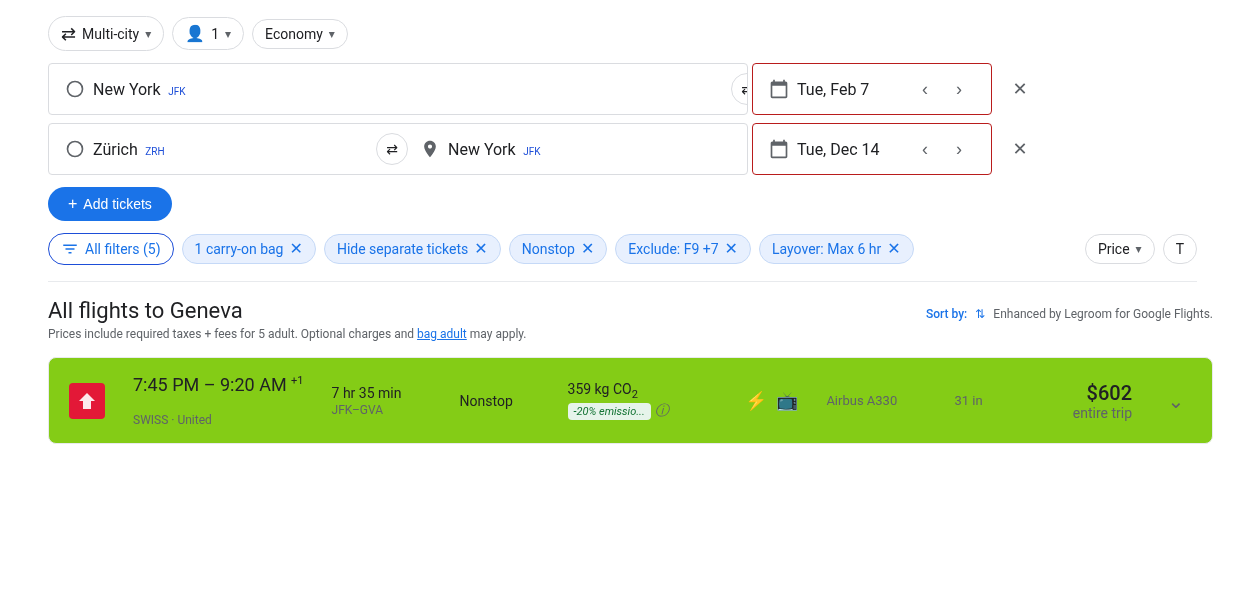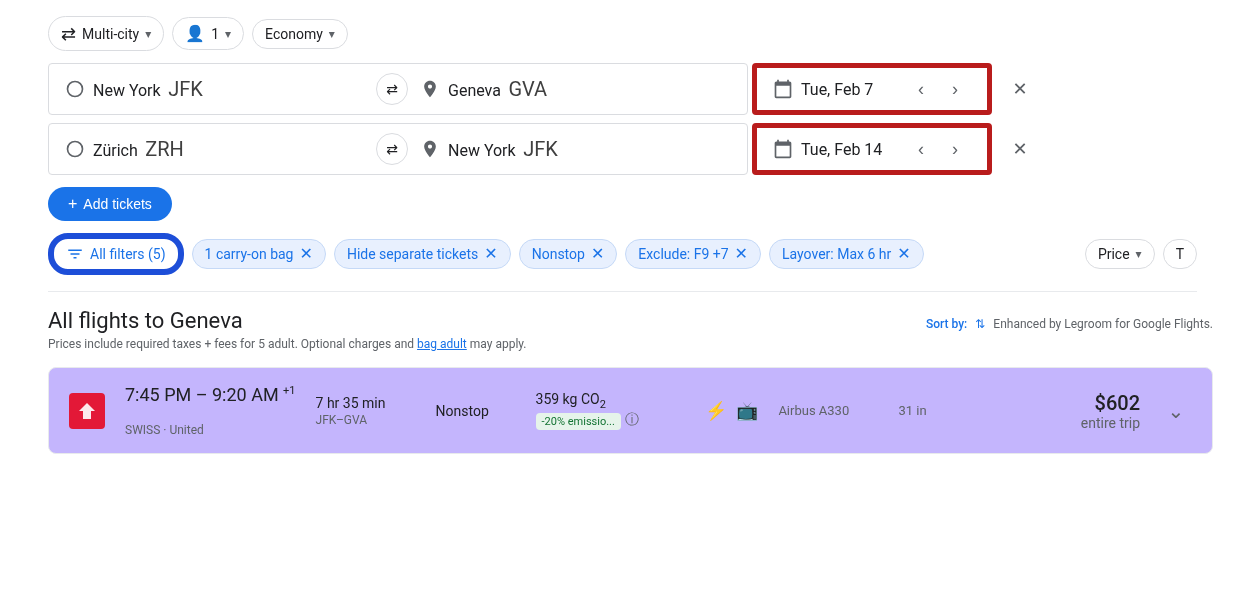--- a/index.html
+++ b/index.html
@@ -78,22 +78,22 @@
       color: #5f6368;
       flex-shrink: 0;
     }
 
     .city-name {
       font-size: 16px;
       color: #202124;
       font-weight: 400;
     }
     .city-code {
-      font-size: 20px;
-      color: #404040;
+      font-size: 10px;
+      color: #1d4ed8;
       margin-left: 4px;
       text-align: center;
     }
 
     .swap-btn {
       width: 32px;
       height: 32px;
       border-radius: 50%;
       border: 1px solid #dadce0;
       background: #fff;
@@ -103,21 +103,21 @@
       cursor: pointer;
       flex-shrink: 0;
       z-index: 1;
       margin: 0 -16px;
     }
 
     .date-input {
       display: flex;
       align-items: center;
       gap: 8px;
-      border: 5px solid #b91c1c;
+      border: 1px solid #b91c1c;
       border-radius: 4px;
       padding: 0 16px;
       height: 52px;
       min-width: 240px;
       cursor: pointer;
     }
 
     .date-nav {
       display: flex;
       align-items: center;
@@ -174,21 +174,21 @@
       gap: 8px;
       padding: 12px 48px 0 48px;
       flex-wrap: nowrap;
       overflow: hidden;
     }
 
     .filter-all-btn {
       display: flex;
       align-items: center;
       gap: 6px;
-      border: 6px solid #1d4ed8;
+      border: 1px solid #1d4ed8;
       border-radius: 20px;
       padding: 6px 12px;
       cursor: pointer;
       font-size: 14px;
       color: #1a73e8;
       background: #fff;
       white-space: nowrap;
     }
 
     .filter-chip {
@@ -286,23 +286,23 @@
     .sort-arrows {
       color: #1a73e8;
     }
 
     .flight-card {
       border: 1px solid #e8eaed;
       border-radius: 8px;
       display: flex;
       align-items: center;
       padding: 16px 20px;
-      gap: 20px;
-      cursor: pointer;
-      background: #c4b5fd;
+      gap: 28px;
+      cursor: pointer;
+      background: #84cc16;
     }
 
     .airline-logo {
       width: 36px;
       height: 36px;
       flex-shrink: 0;
       display: flex;
       align-items: center;
       justify-content: center;
     }
@@ -486,29 +486,20 @@
         <span>
           <span class="city-name">New York</span>
           <span class="city-code">JFK</span>
         </span>
       </div>
 
       <div class="swap-btn">
         <span style="font-size:14px;">⇄</span>
       </div>
 
-      <div class="city-input" style="padding-left:28px;">
-        <svg class="city-icon" viewBox="0 0 24 24" fill="#5f6368">
-          <path d="M12 2C8.13 2 5 5.13 5 9c0 5.25 7 13 7 13s7-7.75 7-13c0-3.87-3.13-7-7-7zm0 9.5c-1.38 0-2.5-1.12-2.5-2.5s1.12-2.5 2.5-2.5 2.5 1.12 2.5 2.5-1.12 2.5-2.5 2.5z"></path>
-        </svg>
-        <span>
-          <span class="city-name">Geneva</span>
-          <span class="city-code">GVA</span>
-        </span>
-      </div>
     </div>
 
     <div class="date-input">
       <svg width="20" height="20" viewBox="0 0 24 24" fill="#5f6368">
         <path d="M20 3h-1V1h-2v2H7V1H5v2H4c-1.1 0-2 .9-2 2v16c0 1.1.9 2 2 2h16c1.1 0 2-.9 2-2V5c0-1.1-.9-2-2-2zm0 18H4V8h16v13z"></path>
       </svg>
       <span style="font-size:16px; color:#202124; flex:1;">Tue, Feb 7</span>
       <div class="date-nav">
         <button class="nav-btn">‹</button>
         <button class="nav-btn">›</button>
@@ -543,21 +534,21 @@
           <span class="city-name">New York</span>
           <span class="city-code">JFK</span>
         </span>
       </div>
     </div>
 
     <div class="date-input">
       <svg width="20" height="20" viewBox="0 0 24 24" fill="#5f6368">
         <path d="M20 3h-1V1h-2v2H7V1H5v2H4c-1.1 0-2 .9-2 2v16c0 1.1.9 2 2 2h16c1.1 0 2-.9 2-2V5c0-1.1-.9-2-2-2zm0 18H4V8h16v13z"></path>
       </svg>
-      <span style="font-size:16px; color:#202124; flex:1;">Tue, Feb 14</span>
+      <span style="font-size:16px; color:#202124; flex:1;">Tue, Dec 14</span>
       <div class="date-nav">
         <button class="nav-btn">‹</button>
         <button class="nav-btn">›</button>
       </div>
     </div>
 
     <button class="remove-btn">✕</button>
   </div>
 </div>
 
@@ -666,21 +657,21 @@
     </div>
 
     <div class="flight-stops">
       <div class="stops-text">Nonstop</div>
     </div>
 
     <div class="flight-emissions">
       <div class="co2-text">
         <span>359 kg CO</span><sub class="co2-sub">2</sub>
       </div>
-      <div style="display:flex; align-items:flex-start;">
+      <div style="display:flex; align-items:flex-end;font-style:italic;">
         <span class="emissions-badge">-20% emissio...</span>
         <span class="info-icon">ⓘ</span>
       </div>
     </div>
 
     <div class="flight-amenities">
       <span class="amenity-icon" title="USB power">⚡</span>
       <span class="amenity-icon" title="In-seat screen">📺</span>
     </div>
 

